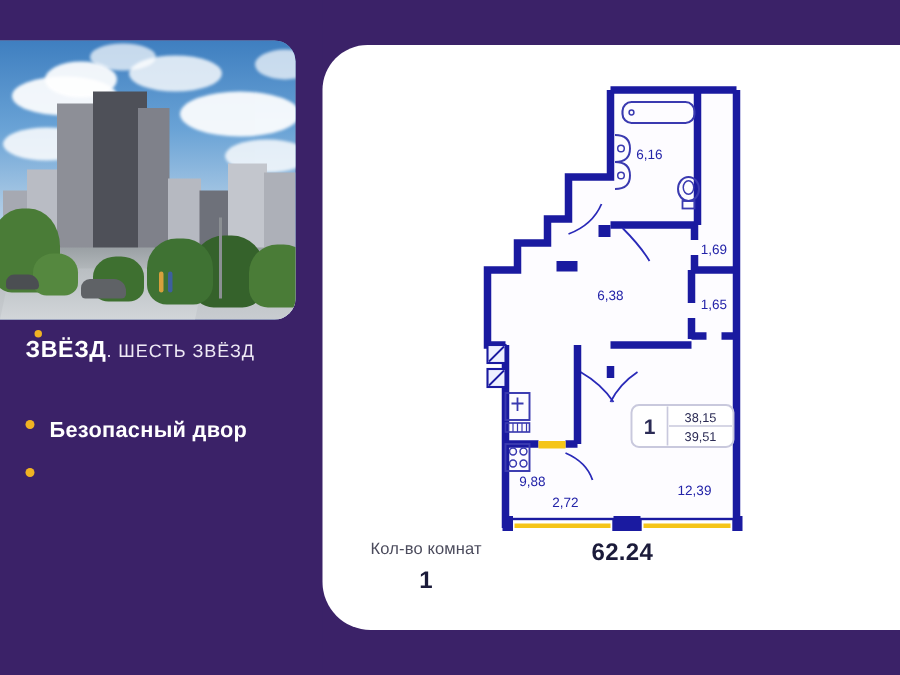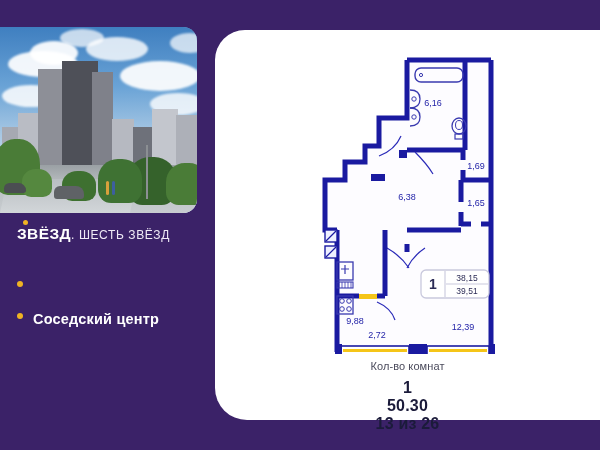--- a/index.html
+++ b/index.html
@@ -169,21 +169,20 @@
     height: 302px;
   }
   #floorplan { display: block; }
 
   
   #summary {
     position: absolute;
     left: 0; top: 330px;
     width: 385px;
     display: flex;
-    flex-direction: column;
   }
   .summary-col {
     flex: 1;
     text-align: center;
   }
   .summary-col.col-0 { flex: 1.12; }
   .summary-label {
     font-size: 11px;
     color: #4b4b5c;
     letter-spacing: .1px;
@@ -236,24 +235,24 @@
     <div class="person p1"></div>
     <div class="person p2"></div>
   </div>
 
   <div id="logo-line">
     <span class="logo-dot"></span>
     <span class="logo-strong">ЗВЁЗД</span><span class="logo-light">. ШЕСТЬ ЗВЁЗД</span>
   </div>
 
   <div class="bullet-row" id="bullet-0">
+    <span class="bullet-dot"></span><span class="bullet-text">Безопасный двор</span>
+  </div>
+  <div class="bullet-row" id="bullet-1">
     <span class="bullet-dot"></span>
-  </div>
-  <div class="bullet-row" id="bullet-1">
-    <span class="bullet-dot"></span><span class="bullet-text">Соседский центр</span>
   </div>
 </div>
 
 <div id="plan-card">
 
   <div id="floorplan-wrap">
     <svg id="floorplan" width="190" height="302" viewBox="0 0 190 302">
 
       <g>
         <path d="M92,6 L176,6 L176,162 L176,302 L110,302 L110,302 L22,302 L22,176
@@ -395,19 +394,18 @@
       </g>
     </svg>
   </div>
 
   <div id="summary">
     <div class="summary-col col-0">
       <div class="summary-label">Кол-во комнат</div>
       <div class="summary-value">1</div>
     </div>
     <div class="summary-col col-1">
-      <div class="summary-value">50.30</div>
+      <div class="summary-value">62.24</div>
     </div>
     <div class="summary-col col-2">
-      <div class="summary-value">13 из 26</div>
     </div>
   </div>
 </div>
 
 </body></html>

